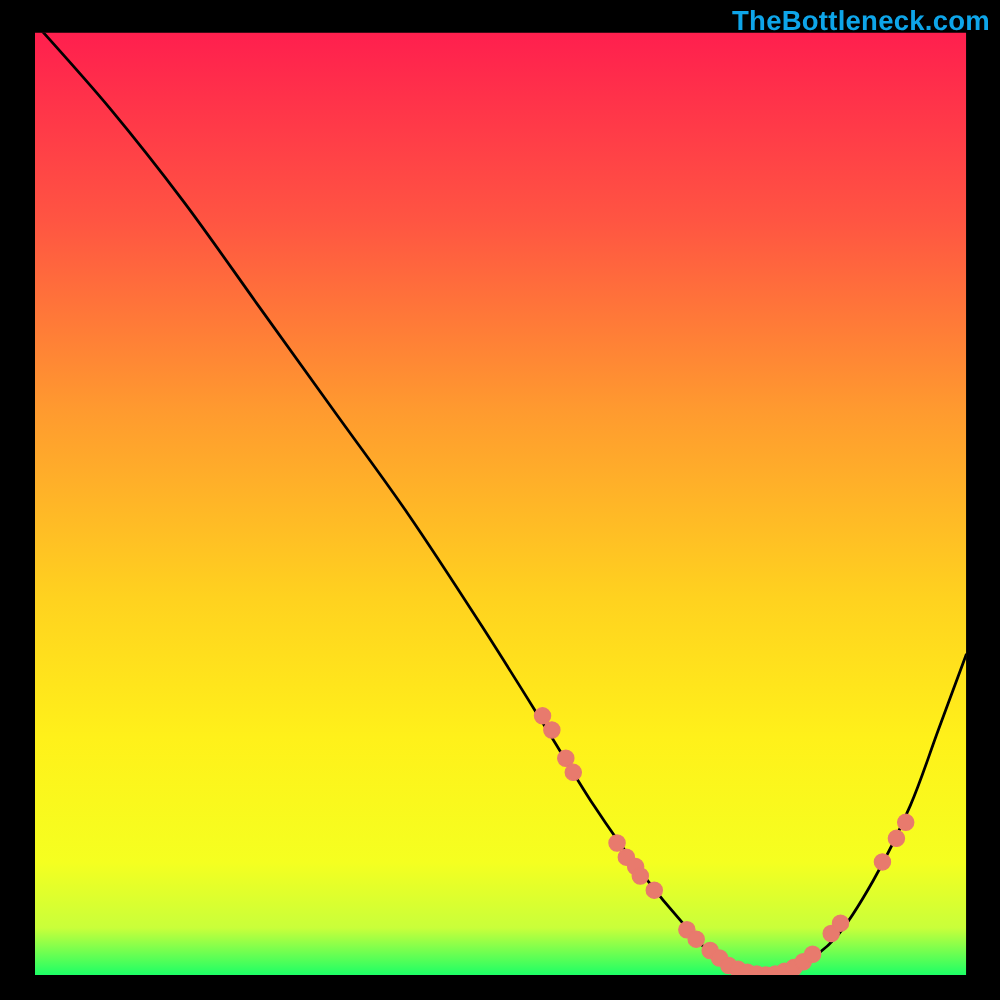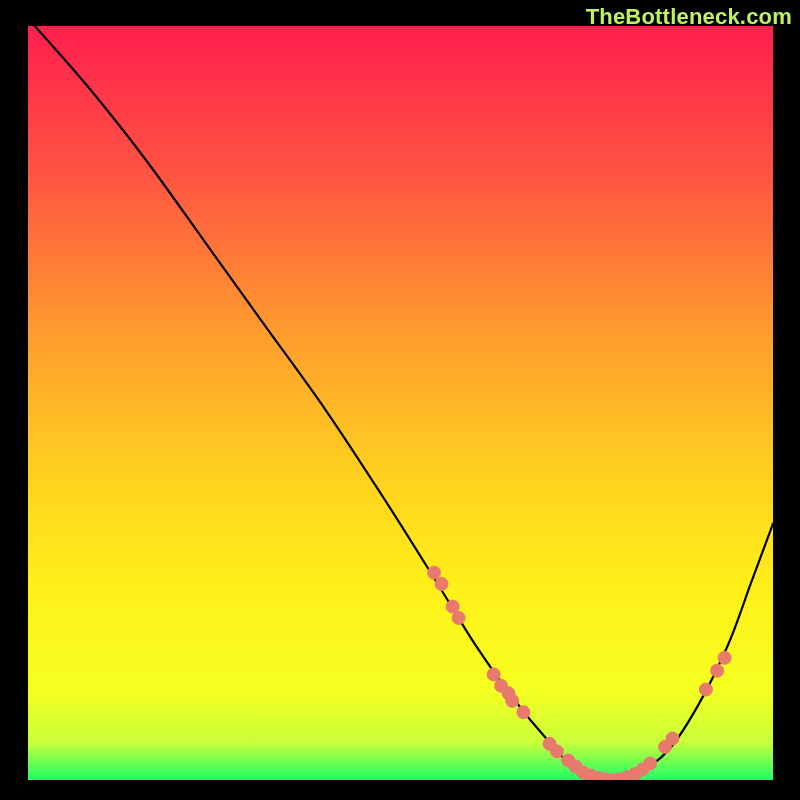--- a/index.html
+++ b/index.html
@@ -1,18 +1,18 @@
 <!DOCTYPE html>
 <html><head>
 <meta charset="utf-8">
 <style>
   * { margin: 0; padding: 0; box-sizing: border-box; }
   html, body { width: 800px; height: 800px; background: #000; overflow: hidden; font-family: Arial, Helvetica, sans-serif; }
   .wrap { position: relative; width: 800px; height: 800px; }
-  .attribution { position: absolute; top: 4px; right: 8px; color: #bef264; font-size: 22px; font-weight: 700; letter-spacing: 0.2px; }
+  .attribution { position: absolute; top: 4px; right: 8px; color: #0ea5e9; font-size: 22px; font-weight: 700; letter-spacing: 0.2px; }
   .plot { position: absolute; }
   .plot svg { display: block; }
 </style>
 </head>
 <body>
 
 <div class="wrap">
   <div class="attribution">TheBottleneck.com</div>
   <div class="plot" style="left: 28px; top: 26px; width: 745px; height: 754px;">
     <svg xmlns="http://www.w3.org/2000/svg" width="745" height="754" viewBox="0 0 745 754">

